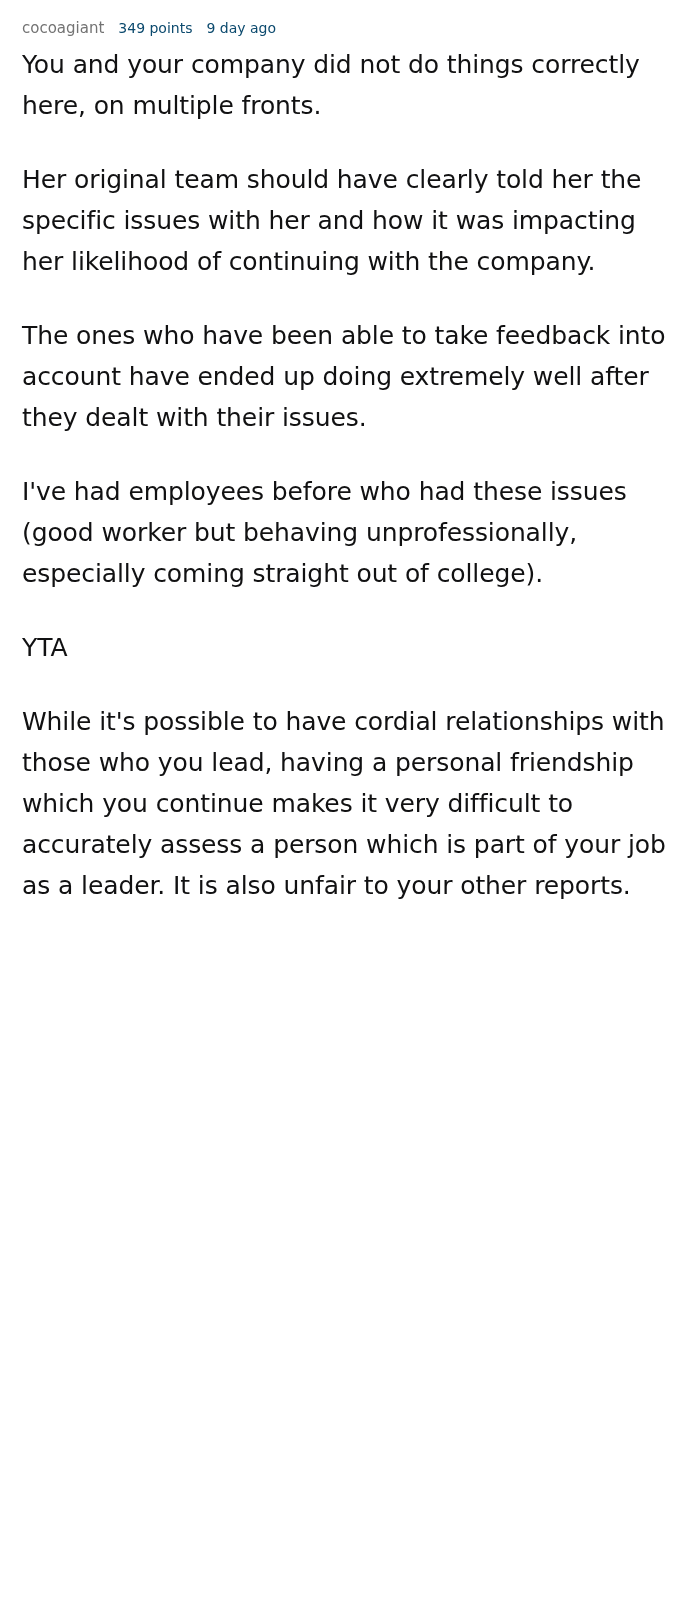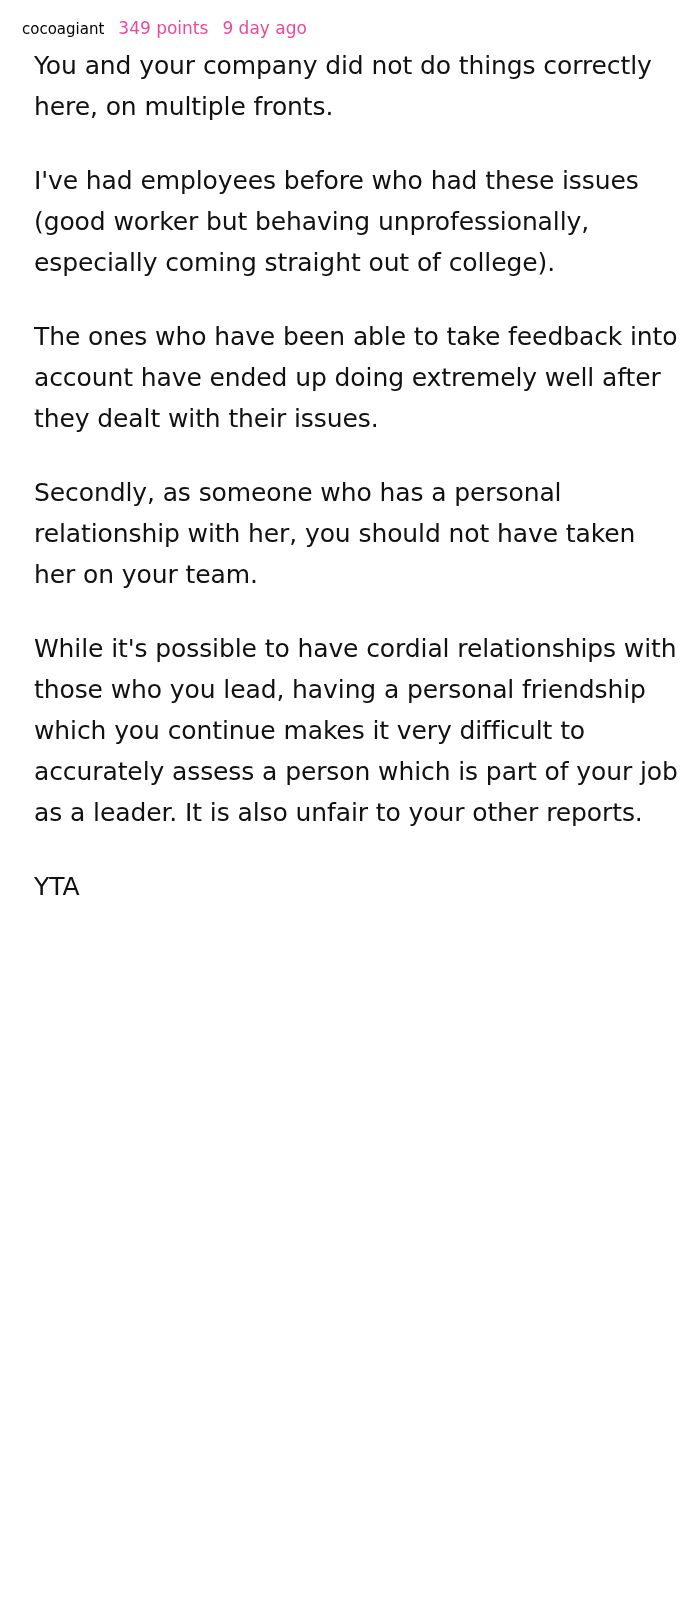--- a/index.html
+++ b/index.html
@@ -21,36 +21,35 @@
   }
   .comment-meta {
     display: flex;
     align-items: baseline;
     gap: 14px;
     margin-bottom: 6px;
     font-size: 15px;
     line-height: 20px;
   }
   .author {
-    color: #000000;
+    color: #737373;
     font-weight: 400;
     font-size: 15px;
     text-decoration: none;
     cursor: pointer;
   }
   .points, .timestamp {
-    color: #ec4899;
-    font-size: 17px;
+    color: #0c4a6e;
+    font-size: 14px;
   }
   .comment-body {
     font-size: 25px;
     line-height: 41px;
     color: #111112;
     letter-spacing: -0.1px;
-    margin-left: 12px;
   }
   .comment-body p {
     margin: 0 0 33px 0;
   }
   .comment-body p:last-child {
     margin-bottom: 0;
   }
 </style>
 </head>
 <body>
@@ -58,20 +57,20 @@
 <div class="comment">
 
   <div class="comment-meta">
     <a class="author" href="#">cocoagiant</a>
     <span class="points">349 points</span>
     <span class="timestamp">9 day ago</span>
   </div>
 
   <div class="comment-body">
     <p>You and your company did not do things correctly here, on multiple fronts.</p>
+    <p>Her original team should have clearly told her the specific issues with her and how it was impacting her likelihood of continuing with the company.</p>
+    <p>The ones who have been able to take feedback into account have ended up doing extremely well after they dealt with their issues.</p>
     <p>I've had employees before who had these issues (good worker but behaving unprofessionally, especially coming straight out of college).</p>
-    <p>The ones who have been able to take feedback into account have ended up doing extremely well after they dealt with their issues.</p>
-    <p>Secondly, as someone who has a personal relationship with her, you should not have taken her on your team.</p>
+    <p>YTA</p>
     <p>While it's possible to have cordial relationships with those who you lead, having a personal friendship which you continue makes it very difficult to accurately assess a person which is part of your job as a leader. It is also unfair to your other reports.</p>
-    <p>YTA</p>
   </div>
 
 </div>
 
 </body></html>

